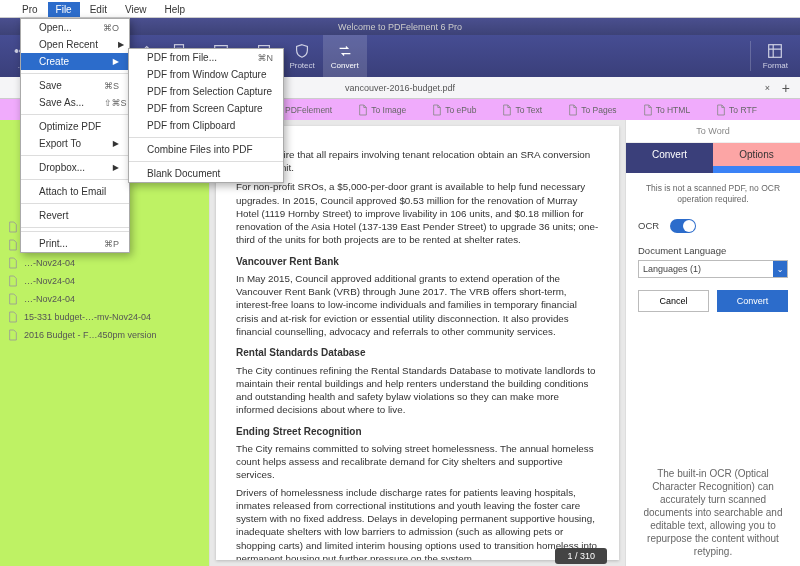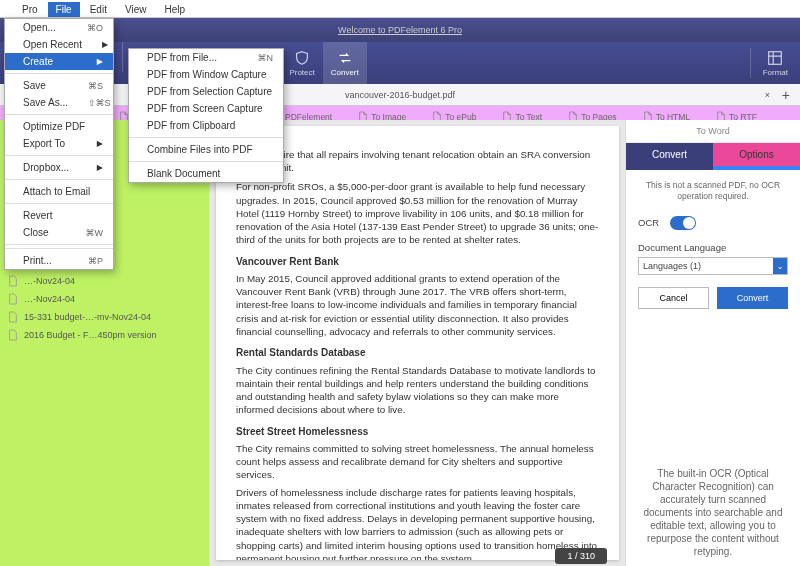--- a/index.html
+++ b/index.html
@@ -1,21 +1,21 @@
 <!DOCTYPE html>
 <html><head>
 <meta charset="utf-8">
 <style>
 * { margin:0; padding:0; box-sizing:border-box; font-family:-apple-system,"Helvetica Neue",Arial,sans-serif; }
 body { width:800px; height:566px; background:#f0f0f0; overflow:hidden; font-size:10px; color:#333; }
 .menubar { height:18px; background:#fff; border-bottom:1px solid #ccc; display:flex; align-items:flex-end; padding:0 8px; gap:2px; }
 .menubar .mi { padding:2px 8px; cursor:default; }
 .menubar .mi.active { background:#2c6ccb; color:#fff; }
 .menubar .apple { font-weight:bold; font-size:12px; margin-right:4px; }
-.titlebar { height:24px; background:linear-gradient(#4a4f8f,#3d4277); color:#ccc; display:flex; align-items:center; justify-content:center; font-size:9px; position:relative;text-decoration:underline; }
+.titlebar { height:17px; background:linear-gradient(#4a4f8f,#3d4277); color:#ccc; display:flex; align-items:center; justify-content:center; font-size:9px; position:relative; }
 .toolbar { height:42px; background:linear-gradient(#464d93,#3a3f7a); display:flex; align-items:center; padding:0 4px; position:relative; }
 .tbtn { display:flex; flex-direction:column; align-items:center; justify-content:center; padding:0 8px; color:#d0d2e5; font-size:8px; height:100%; cursor:default; }
 .tbtn .ic { width:18px; height:18px; display:flex; align-items:center; justify-content:center; margin-bottom:1px; }
 .tbtn.active { background:rgba(255,255,255,.15); color:#fff; }
 .tbtn svg { stroke:currentColor; fill:none; stroke-width:1.3; }
 .vsep { width:1px; height:30px; background:rgba(255,255,255,.2); margin:0 4px; }
 .tabbar { height:22px; background:#f5f5f7; border-bottom:1px solid #ccc; display:flex; align-items:center; justify-content:center; font-size:9px; color:#555; position:relative; }
 .tabbar .close { position:absolute; right:30px; } .tabbar .plus { position:absolute; right:10px; font-size:14px; }
 .exportbar { height:22px; background:#f0abfc; border-bottom:1px solid #ddd; display:flex; align-items:center; padding-left:116px; gap:20px; font-size:8.5px; color:#666; }
 .exportbar .eitem { display:flex; align-items:center; gap:3px; padding:0 3px; }
@@ -43,21 +43,21 @@
 .pbtns button { flex:1; padding:5px; font-size:9px; border:1px solid #bbb; background:#fff; }
 .pbtns .primary { background:#2c6ccb; color:#fff; border-color:#2c6ccb; }
 .ocr-foot { font-size:10px; text-align:center; color:#666; padding:8px 10px; line-height:1.3; border-top:0; margin-top:auto; }
 
 .dd { position:absolute; background:#fff; border:1px solid #aaa; box-shadow:2px 3px 8px rgba(0,0,0,.3); z-index:50; font-size:10px; }
 .dd .row { display:flex; align-items:center; padding:3px 10px 3px 18px; position:relative; white-space:nowrap; min-height:16px; }
 .dd .row .sc { margin-left:auto; padding-left:20px; color:#666; font-size:9px; }
 .dd .row .ar { margin-left:auto; padding-left:20px; font-size:8px; }
 .dd .sep { height:1px; background:#ddd; margin:3px 0; }
 .dd .row.hl { background:#2c6ccb; color:#fff; } .dd .row.hl .sc,.dd .row.hl .ar{color:#fff;}
-.dd1 { top:18px; left:4px; width:110px; }
+.dd1 { top:18px; left:20px; width:110px; }
 .dd2 { top:48px; left:128px; width:156px; }
 .slist { padding:4px 0; font-size:9px; color:#555; }
 .slist .srow { display:flex; align-items:center; gap:6px; padding:3px 8px; }
 .slist .srow svg { width:10px; height:12px; flex-shrink:0; }
 .slist .srow span { white-space:nowrap; overflow:hidden; text-overflow:ellipsis; }
 </style>
 </head>
 <body>
 
 <div class="menubar">
@@ -104,24 +104,20 @@
       <span>Dropbox...</span>
       <span class="ar">▶</span>
     </div>
     <div class="sep"></div>
     <div class="row">
       <span>Attach to Email</span>
     </div>
     <div class="sep"></div>
     <div class="row">
       <span>Revert</span>
-    </div>
-    <div class="row">
-      <span>Close</span>
-      <span class="sc">⌘W</span>
     </div>
     <div class="sep"></div>
     <div class="sep"></div>
     <div class="row">
       <span>Print...</span>
       <span class="sc">⌘P</span>
     </div>
   </div>
 
 <div class="dd dd2" id="dd2">
@@ -372,32 +368,32 @@
   <div class="doc">
     <div class="page">
       <ul>
           <li>require that all repairs involving tenant relocation obtain an SRA conversion permit.</li>
         </ul>
       <p>For non-profit SROs, a $5,000-per-door grant is available to help fund necessary upgrades. In 2015, Council approved $0.53 million for the renovation of Murray Hotel (1119 Hornby Street) to improve livability in 106 units, and $0.18 million for renovation of the Asia Hotel (137-139 East Pender Street) to upgrade 36 units; one-third of the units for both projects are to be rented at shelter rates.</p>
       <h4>Vancouver Rent Bank</h4>
       <p>In May 2015, Council approved additional grants to extend operation of the Vancouver Rent Bank (VRB) through June 2017. The VRB offers short-term, interest-free loans to low-income individuals and families in temporary financial crisis and at-risk for eviction or essential utility disconnection. It also provides financial counselling, advocacy and referrals to other community services.</p>
       <h4>Rental Standards Database</h4>
       <p>The City continues refining the Rental Standards Database to motivate landlords to maintain their rental buildings and help renters understand the building conditions and outstanding health and safety bylaw violations so they can make more informed decisions about where to live.</p>
-      <h4>Street Street Homelessness</h4>
+      <h4>Ending Street Recognition</h4>
       <p>The City remains committed to solving street homelessness. The annual homeless count helps assess and recalibrate demand for City shelters and supportive services.</p>
       <p>Drivers of homelessness include discharge rates for patients leaving hospitals, inmates released from correctional institutions and youth leaving the foster care system with no fixed address. Delays in developing permanent supportive housing, inadequate shelters with low barriers to admission (such as allowing pets or shopping carts) and limited interim housing options used to transition homeless into permanent housing put further pressure on the system.</p>
 
     </div>
     <div class="pgnum">1 / 310</div>
   </div>
   <div class="panel">
     <div class="hdr">To Word</div>
     <div class="tabs">
       <div class="act">Convert</div>
-      <div style="background:#ec4899;border-bottom:4px solid #3b82f6;">Options</div>
+      <div style="background:#fca5a5;border-bottom:7px solid #3b82f6;">Options</div>
     </div>
     <div class="body">
       <p class="note">This is not a scanned PDF, no OCR operation required.</p>
       <div style="margin-top:14px;">
         <span>OCR</span>
         <span class="toggle"></span>
       </div>
       <div style="margin-top:12px;">
         <div>Document Language</div>
         <div class="lang">

